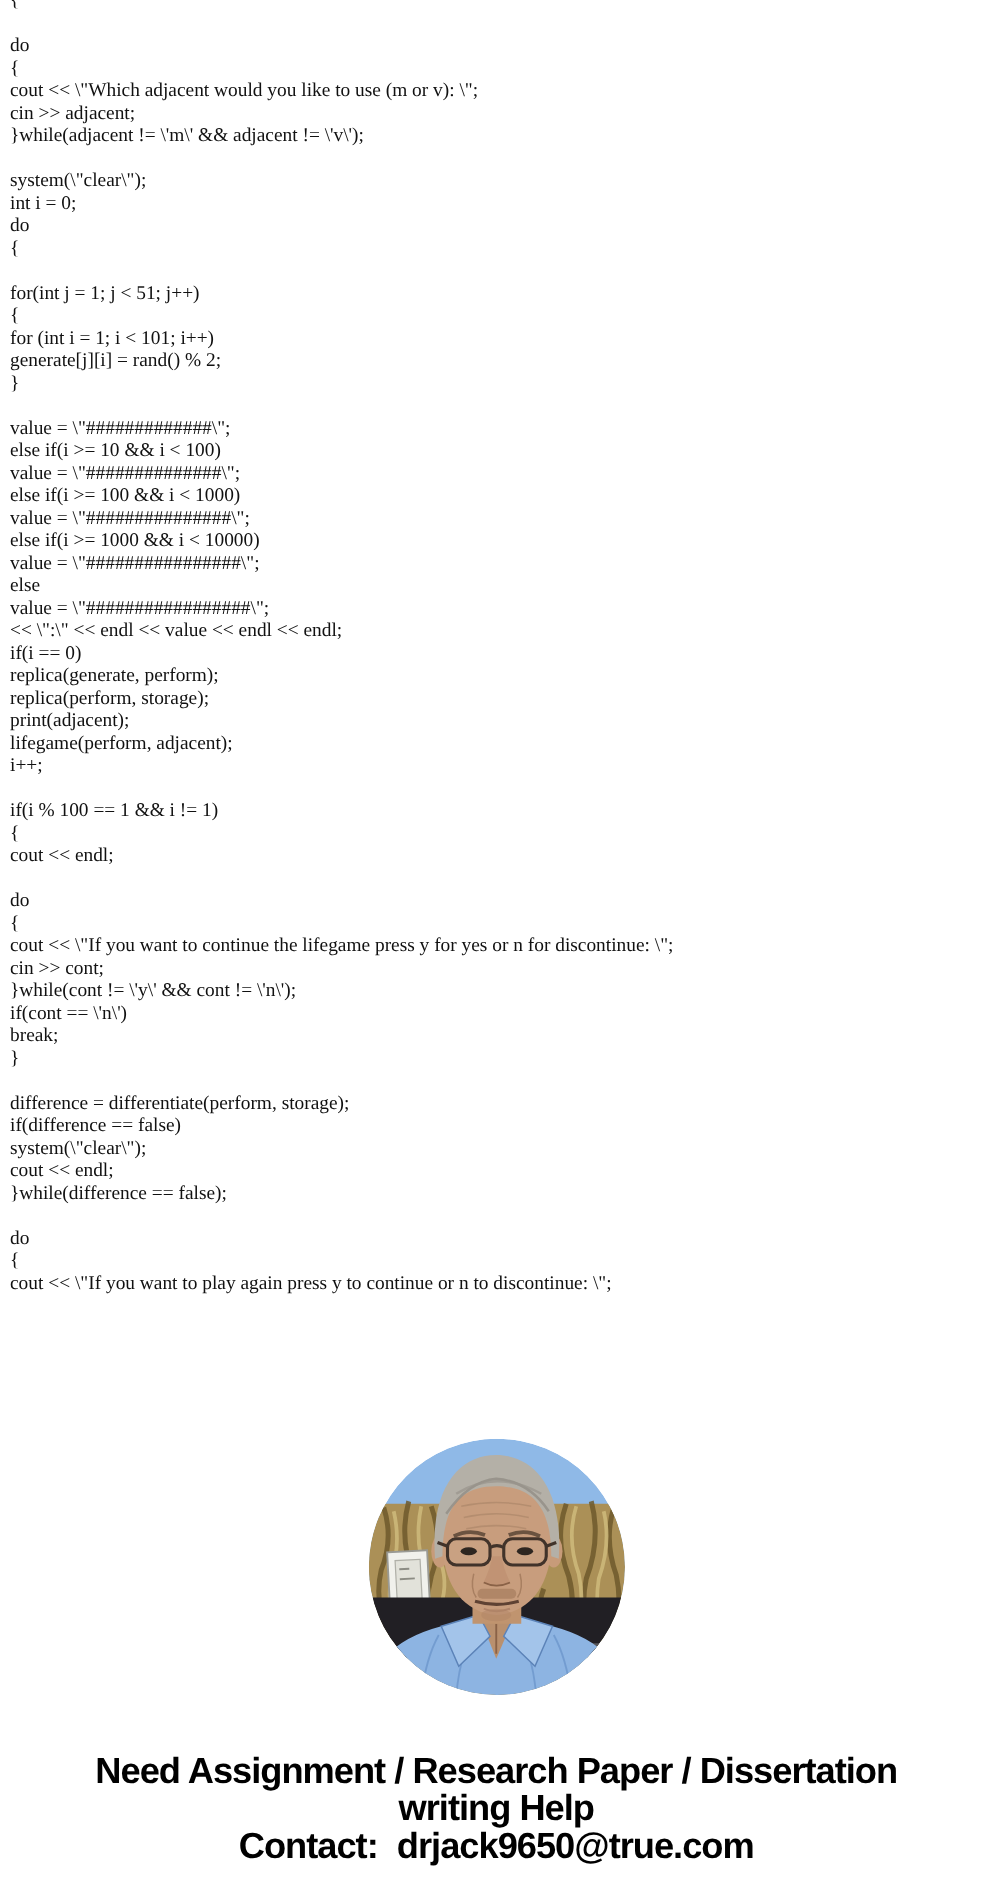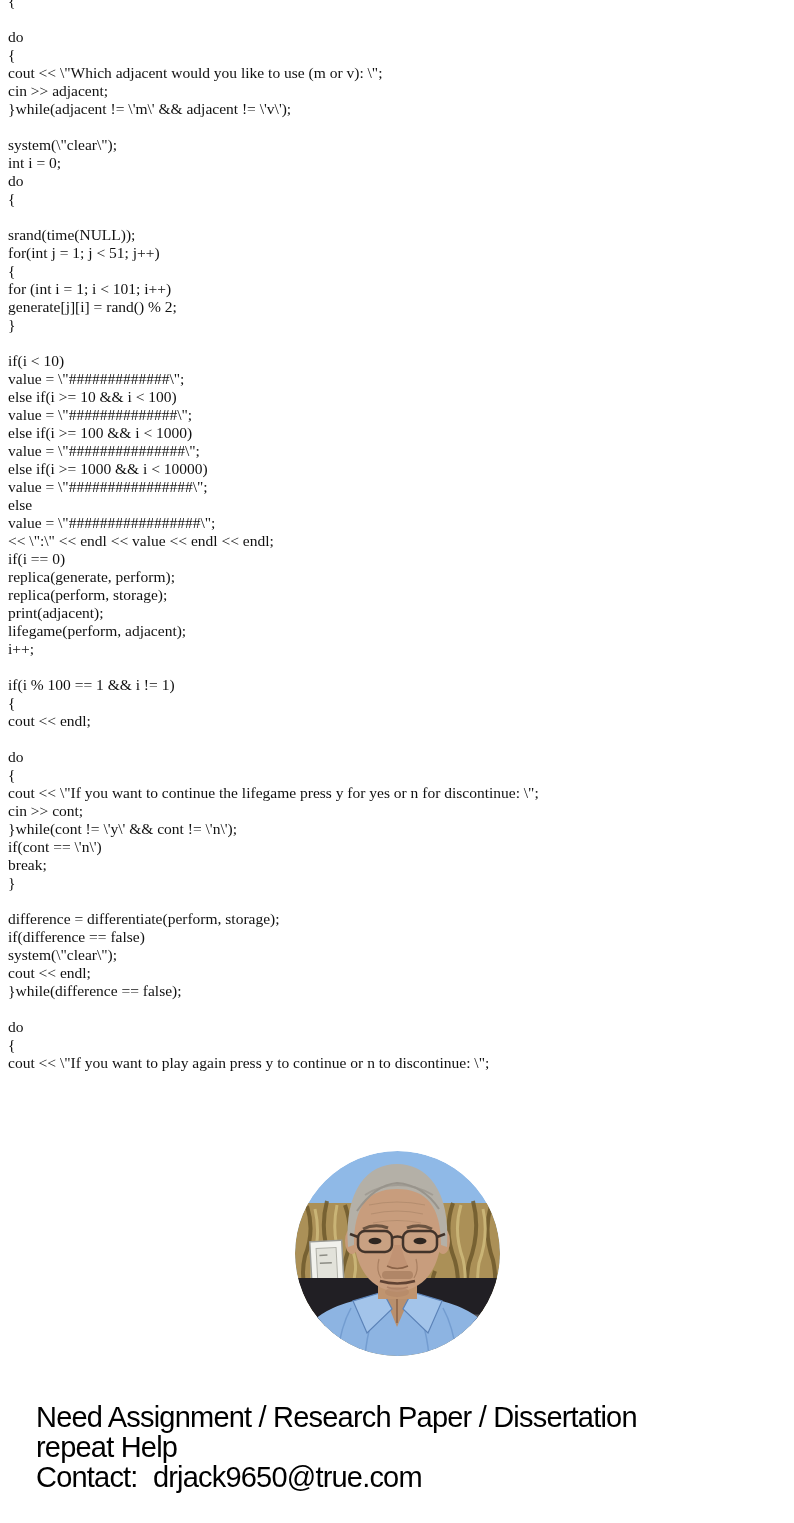--- a/index.html
+++ b/index.html
@@ -37,27 +37,27 @@
     width: 205px;
     height: 205px;
     margin: 20px auto 0 auto;
     border-radius: 50%;
     overflow: hidden;
   }
   .photo-wrap svg { display: block; }
   
   .footer {
     margin-top: 46px;
+    text-align: center;
     font-family: "Liberation Sans", sans-serif;
-    font-weight: 400;
+    font-weight: 700;
     font-size: 29px;
     line-height: 30px;
     letter-spacing: -0.8px;
     color: #000000;
-    margin-left: 36px;
   }
   .footer .email { margin-left: 8px; }
 </style>
 </head>
 <body>
 
 <div id="page">
 
   <div class="code-block">
       <div class="code-line">{</div>
@@ -66,28 +66,26 @@
       <div class="code-line">{</div>
       <div class="code-line">cout &lt;&lt; \"Which adjacent would you like to use (m or v): \";</div>
       <div class="code-line">cin &gt;&gt; adjacent;</div>
       <div class="code-line">}while(adjacent != \'m\' &amp;&amp; adjacent != \'v\');</div>
       <div class="code-line">&nbsp;</div>
       <div class="code-line">system(\"clear\");</div>
       <div class="code-line">int i = 0;</div>
       <div class="code-line">do</div>
       <div class="code-line">{</div>
       <div class="code-line">&nbsp;</div>
-      <div class="code-line">srand(time(NULL));</div>
       <div class="code-line">for(int j = 1; j &lt; 51; j++)</div>
       <div class="code-line">{</div>
       <div class="code-line">for (int i = 1; i &lt; 101; i++)</div>
       <div class="code-line">generate[j][i] = rand() % 2;</div>
       <div class="code-line">}</div>
       <div class="code-line">&nbsp;</div>
-      <div class="code-line">if(i &lt; 10)</div>
       <div class="code-line">value = \"#############\";</div>
       <div class="code-line">else if(i &gt;= 10 &amp;&amp; i &lt; 100)</div>
       <div class="code-line">value = \"##############\";</div>
       <div class="code-line">else if(i &gt;= 100 &amp;&amp; i &lt; 1000)</div>
       <div class="code-line">value = \"###############\";</div>
       <div class="code-line">else if(i &gt;= 1000 &amp;&amp; i &lt; 10000)</div>
       <div class="code-line">value = \"################\";</div>
       <div class="code-line">else</div>
       <div class="code-line">value = \"#################\";</div>
       <div class="code-line">&lt;&lt; \":\" &lt;&lt; endl &lt;&lt; value &lt;&lt; endl &lt;&lt; endl;</div>
@@ -218,20 +216,20 @@
         <path d="M85,130 Q102,135 120,130" stroke="#5f4233" stroke-width="2.5" fill="none"></path>
         <path d="M92,136 Q102,140 113,136" stroke="#b08469" stroke-width="1.5" fill="none"></path>
 
         <ellipse cx="102" cy="141" rx="12" ry="5" fill="#b08366" opacity="0.5"></ellipse>
       </g>
     </svg>
   </div>
 
   <div class="footer">
     <div>Need Assignment / Research Paper / Dissertation</div>
-    <div>repeat Help</div>
+    <div>writing Help</div>
     <div>
       <span>Contact:</span>
       <span class="email">drjack9650@true.com</span>
     </div>
   </div>
 
 </div>
 
 </body></html>

